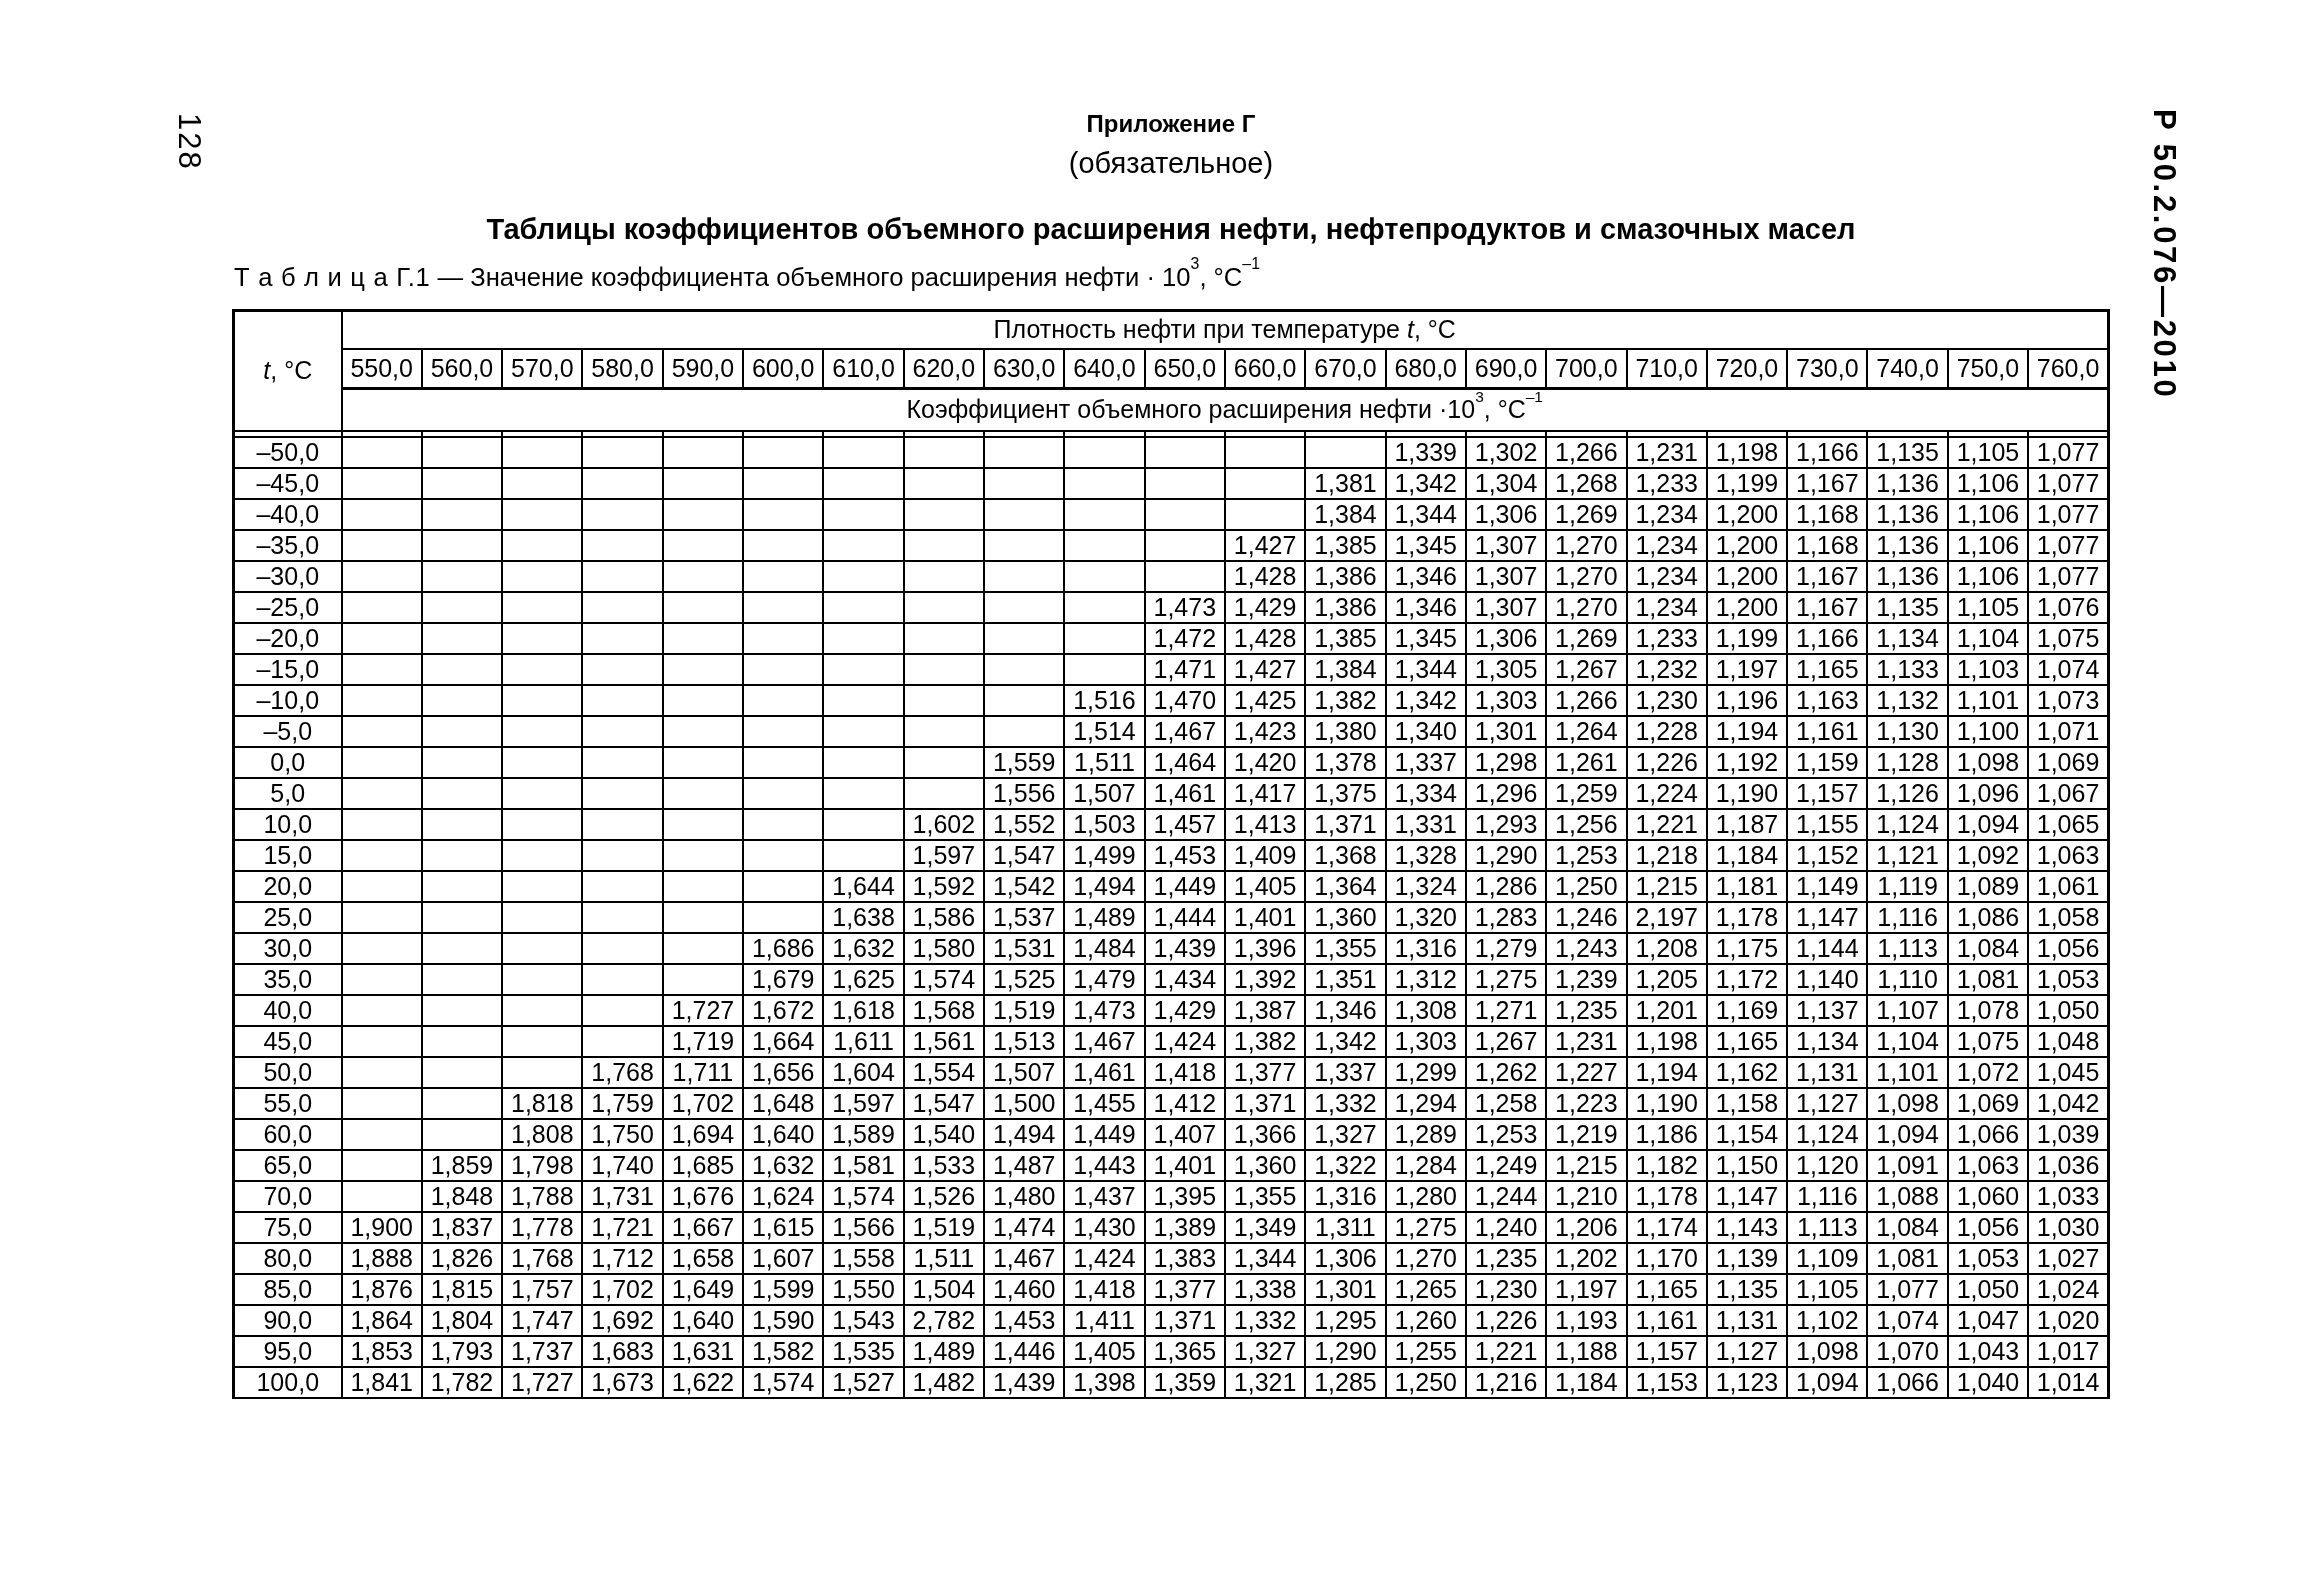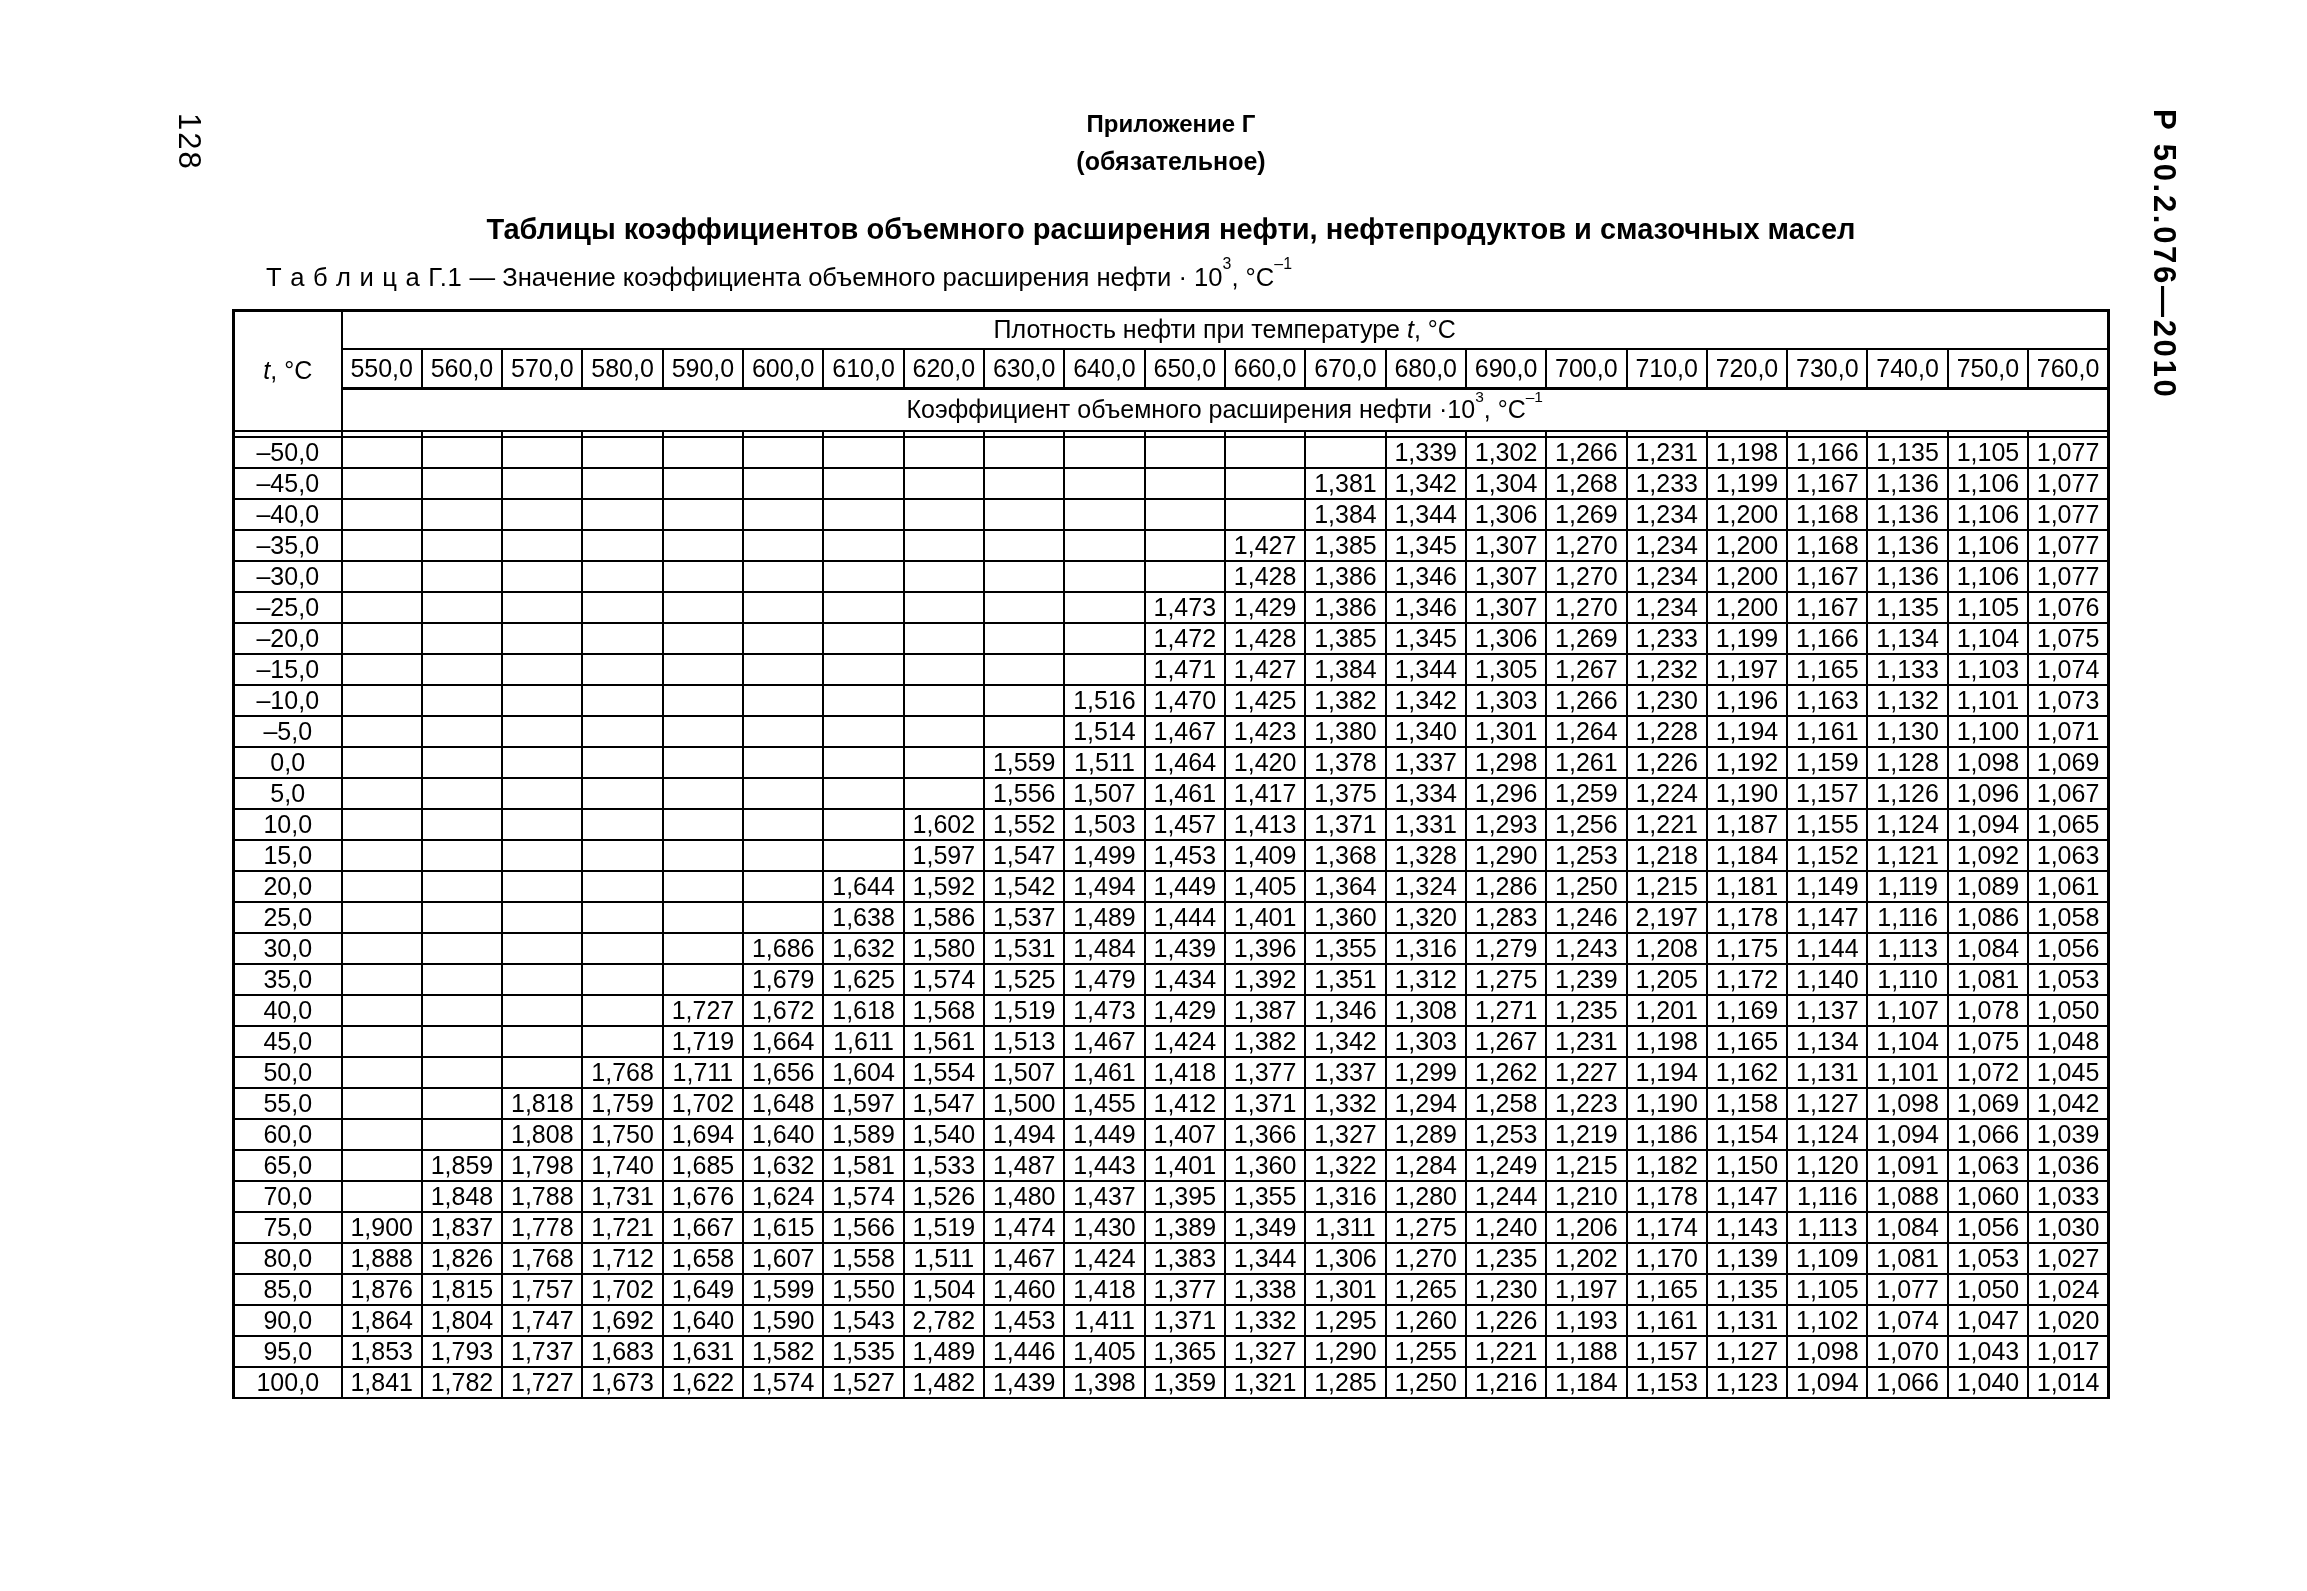--- a/index.html
+++ b/index.html
@@ -14,27 +14,27 @@
   .page-num{
     position:absolute;left:171px;top:113px;
     font-size:31px;letter-spacing:2px;
   }
   .std-designation{
     position:absolute;left:2146px;top:109px;
     font-size:31px;font-weight:bold;letter-spacing:2.7px;
   }
   .center-block{position:absolute;left:232px;width:1878px;text-align:center;}
   .appendix{top:110px;font-size:24px;font-weight:bold;}
-  .appendix-note{top:147px;font-size:25px;font-weight:bold;}
+  .appendix-note{top:147px;font-size:29px;font-weight:normal;}
   .doc-title{top:213px;font-size:29px;font-weight:bold;}
   .caption{
     position:absolute;left:234px;top:263px;
     font-size:25.6px;white-space:nowrap;
   }
-  .caption .cap-label{letter-spacing:0.7px;margin-left:32px;}
+  .caption .cap-label{letter-spacing:0.7px;}
   sup{font-size:0.62em;position:relative;top:-0.45em;line-height:0;}
   .g-table{
     position:absolute;left:232px;top:309px;width:1878px;
     border-collapse:collapse;table-layout:fixed;
     border:3.4px solid #000;border-bottom:none;
   }
   .g-table td{
     border:2px solid #000;
     text-align:center;vertical-align:middle;
     font-size:25px;padding:0;overflow:hidden;white-space:nowrap;

